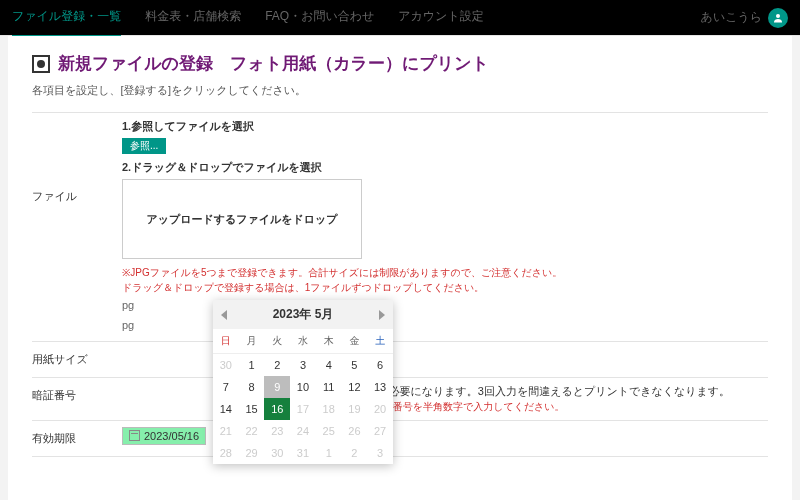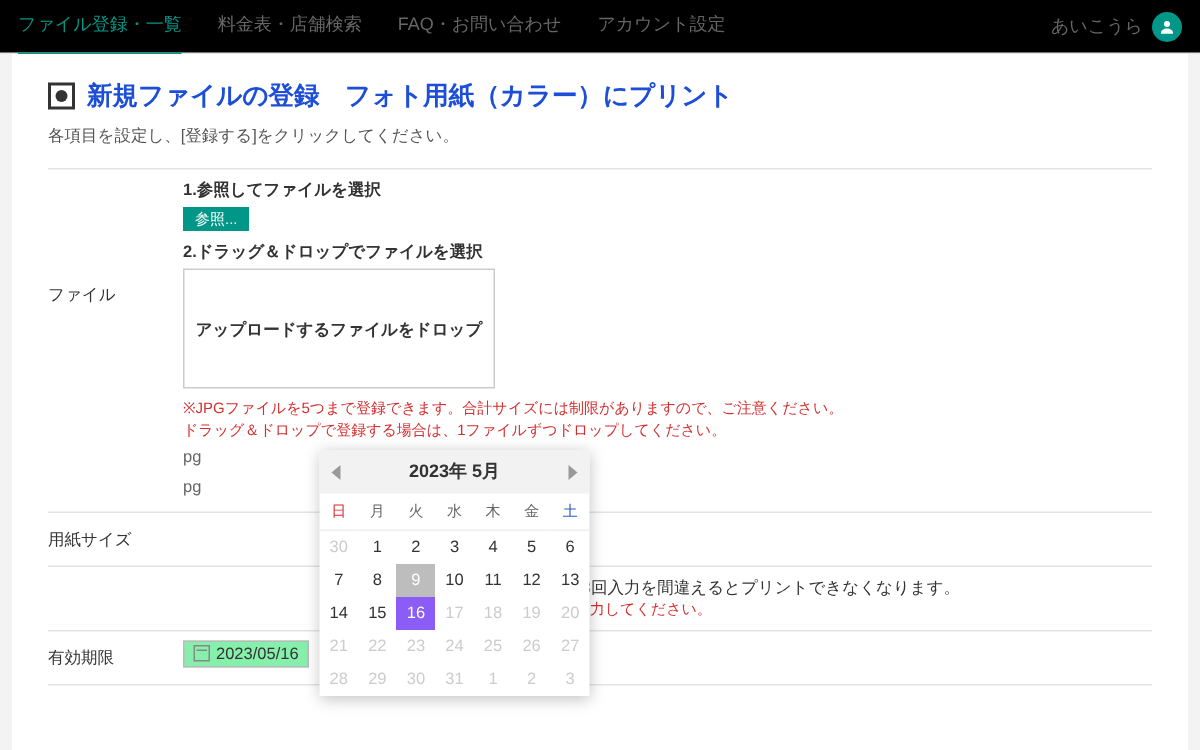--- a/index.html
+++ b/index.html
@@ -4,50 +4,50 @@
 <style>
 *{box-sizing:border-box;margin:0;padding:0;font-family:"Hiragino Kaku Gothic ProN","Meiryo",sans-serif}
 body{background:#f3f3f3;font-size:12px;color:#333;width:800px;height:500px;overflow:hidden}
 .topbar{background:#000000;height:36px;display:flex;align-items:center;padding:0 12px;border-bottom:1px solid #e5e5e5}
 .nav{display:flex;gap:24px;flex:1}
 .nav-item{font-size:12px;color:#666;padding:10px 0;cursor:pointer}
 .nav-item.active{color:#009688;border-bottom:2px solid #009688}
 .user{display:flex;align-items:center;gap:6px;font-size:12px;color:#666}
 .avatar{width:20px;height:20px;border-radius:50%;background:#009688;display:flex;align-items:center;justify-content:center;color:#fff;font-size:11px}
 .page{background:#fff;margin:0 8px 8px;padding:16px 24px 60px;position:relative;min-height:460px}
-.title{display:flex;align-items:center;gap:8px;font-size:17px;font-weight:600;color:#1d4ed8;margin-bottom:8px}
+.title{display:flex;align-items:center;gap:8px;font-size:17px;font-weight:600;color:#701a75;margin-bottom:8px}
 .title-icon{width:18px;height:18px;border:2px solid #333;display:inline-flex;align-items:center;justify-content:center}
 .title-icon::after{content:"";width:8px;height:8px;background:#333;border-radius:50%}
 .subtitle{font-size:11px;color:#555;margin-bottom:14px}
 .form-row{display:flex;border-top:1px solid #e3e3e3;padding:6px 0;font-size:11px;align-items:flex-start}
 .form-row:last-child{border-bottom:1px solid #e3e3e3}
 .lbl{width:90px;padding:4px 0;color:#333}
 .val{flex:1;position:relative}
 .step{font-size:11px;font-weight:700;margin-bottom:4px}
 .browse{background:#009688;color:#fff;font-size:10px;padding:1px 8px;border:none;cursor:pointer;margin-bottom:6px}
-.dropzone{border:1px solid #ccc;width:208px;height:80px;display:flex;align-items:center;justify-content:center;font-size:11px;font-weight:600;color:#333;margin-bottom:6px}
+.dropzone{border:1px solid #ccc;width:240px;height:80px;display:flex;align-items:center;justify-content:center;font-size:11px;font-weight:600;color:#333;margin-bottom:6px}
 .red{color:#d32f2f;font-size:10px;line-height:1.5}
 .file-list{font-size:11px;color:#666;padding:4px 0}
 .date-input{border:1px solid #bbb;padding:2px 6px;font-size:11px;display:inline-flex;align-items:flex-start;gap:4px;background:#86efac}
 .cal-icon{width:11px;height:11px;border:1px solid #888;position:relative}
 .cal-icon::before{content:"";position:absolute;top:2px;left:1px;right:1px;height:1px;background:#888}
 
 .cal{position:absolute;top:264px;left:205px;width:180px;background:#fff;box-shadow:0 2px 10px rgba(0,0,0,.25);z-index:10;font-size:11px}
 .cal-head{display:flex;align-items:center;justify-content:space-between;background:#f2f2f2;padding:6px 8px}
 .chev{width:0;height:0;border-top:5px solid transparent;border-bottom:5px solid transparent;cursor:pointer}
 .chev.l{border-right:6px solid #999}
 .chev.r{border-left:6px solid #999}
 .cal-title{font-weight:600;font-size:12px}
 .cal-grid{display:grid;grid-template-columns:repeat(7,1fr);text-align:center}
 .dh{padding:5px 0;font-size:10px;color:#666;border-bottom:1px solid #eee}
 .dh.sun{color:#d32f2f}.dh.sat{color:#2962bb}
 .dc{padding:5px 0;font-size:11px;cursor:pointer}
 .dc.dim{color:#ccc}
 .dc.today{background:#bdbdbd;color:#fff}
-.dc.sel{background:#8b5cf6;color:#fff}
+.dc.sel{background:#15803d;color:#fff}
 </style>
 </head>
 <body>
 
 <div class="topbar">
   <div class="nav" id="nav">
       <div class="nav-item active">ファイル登録・一覧</div>
       <div class="nav-item">料金表・店舗検索</div>
       <div class="nav-item">FAQ・お問い合わせ</div>
       <div class="nav-item">アカウント設定</div>
@@ -88,20 +88,21 @@
     </div>
   </div>
 
   <div class="form-row">
     <div class="lbl">用紙サイズ</div>
     <div class="val"><span class="red" style="margin-left:200px">ください。</span></div>
   </div>
 
 
   <div class="form-row">
+    <div class="lbl">暗証番号</div>
     <div class="val">
       <div style="margin-left:200px"><span>た暗証番号が必要になります。3回入力を間違えるとプリントできなくなります。</span></div>
       <div class="red" style="margin-left:200px">※４ケタの暗証番号を半角数字で入力してください。</div>
     </div>
   </div>
 
   <div class="form-row">
     <div class="lbl">有効期限</div>
     <div class="val">
       <span class="date-input">

